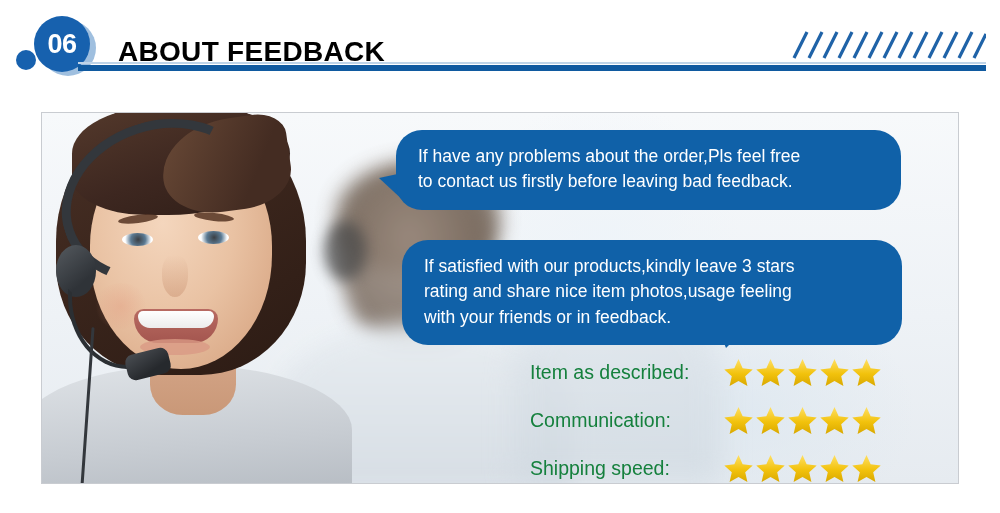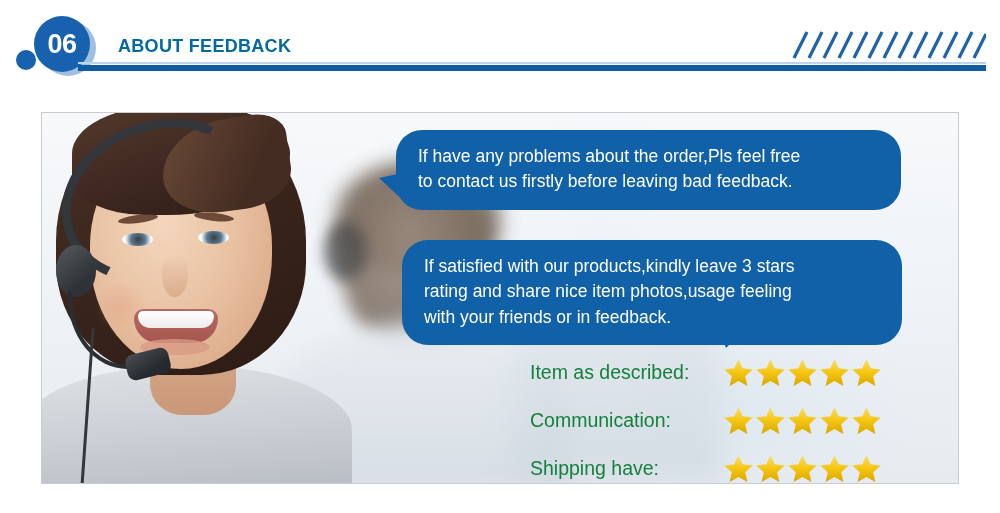--- a/index.html
+++ b/index.html
@@ -59,22 +59,22 @@
     color: #ffffff;
     font-size: 27px;
     font-weight: bold;
     letter-spacing: -0.5px;
     line-height: 1;
   }
 
   .header-title {
     position: absolute;
     left: 118px; top: 36px;
-    color: #0369a1;
-    font-size: 18px;
+    color: #000000;
+    font-size: 28px;
     font-weight: bold;
     letter-spacing: 0.3px;
     white-space: nowrap;
   }
 
   .rule-thin {
     position: absolute;
     left: 78px; top: 62px;
     width: 908px; height: 2px;
     background: #BFD4E8;
@@ -487,21 +487,21 @@
           <svg class="star" viewBox="0 0 24 24">
               <polygon points="12,1.5 15.2,8.8 23,9.6 17.2,14.9 18.9,22.5 12,18.6 5.1,22.5 6.8,14.9 1,9.6 8.8,8.8" fill="url(#g1)"></polygon>
             </svg>
           <svg class="star" viewBox="0 0 24 24">
               <polygon points="12,1.5 15.2,8.8 23,9.6 17.2,14.9 18.9,22.5 12,18.6 5.1,22.5 6.8,14.9 1,9.6 8.8,8.8" fill="url(#g1)"></polygon>
             </svg>
         </div>
       </div>
 
       <div class="rating-row">
-        <div class="rating-label">Shipping have:</div>
+        <div class="rating-label">Shipping speed:</div>
         <div class="stars">
           <svg class="star" viewBox="0 0 24 24">
               <polygon points="12,1.5 15.2,8.8 23,9.6 17.2,14.9 18.9,22.5 12,18.6 5.1,22.5 6.8,14.9 1,9.6 8.8,8.8" fill="url(#g1)"></polygon>
             </svg>
           <svg class="star" viewBox="0 0 24 24">
               <polygon points="12,1.5 15.2,8.8 23,9.6 17.2,14.9 18.9,22.5 12,18.6 5.1,22.5 6.8,14.9 1,9.6 8.8,8.8" fill="url(#g1)"></polygon>
             </svg>
           <svg class="star" viewBox="0 0 24 24">
               <polygon points="12,1.5 15.2,8.8 23,9.6 17.2,14.9 18.9,22.5 12,18.6 5.1,22.5 6.8,14.9 1,9.6 8.8,8.8" fill="url(#g1)"></polygon>
             </svg>

